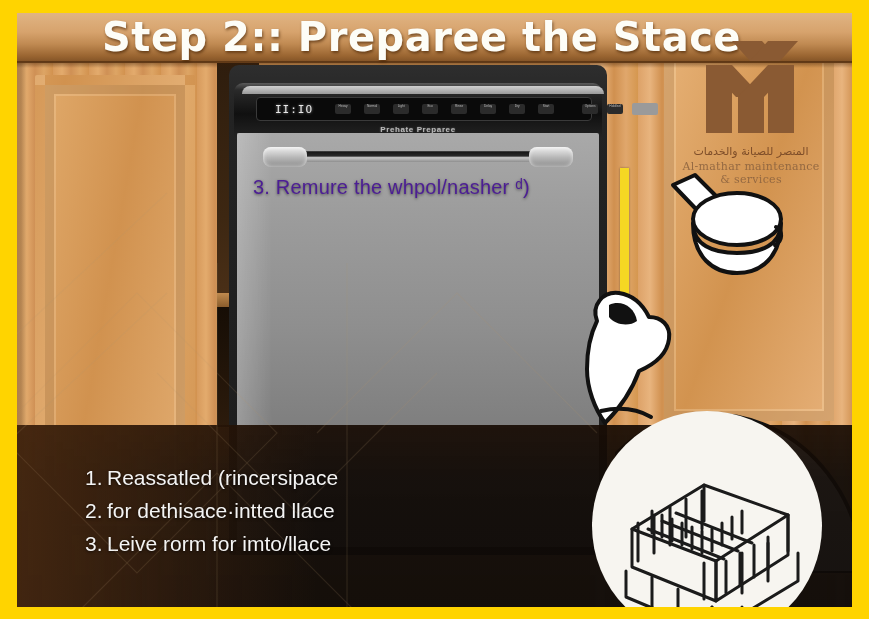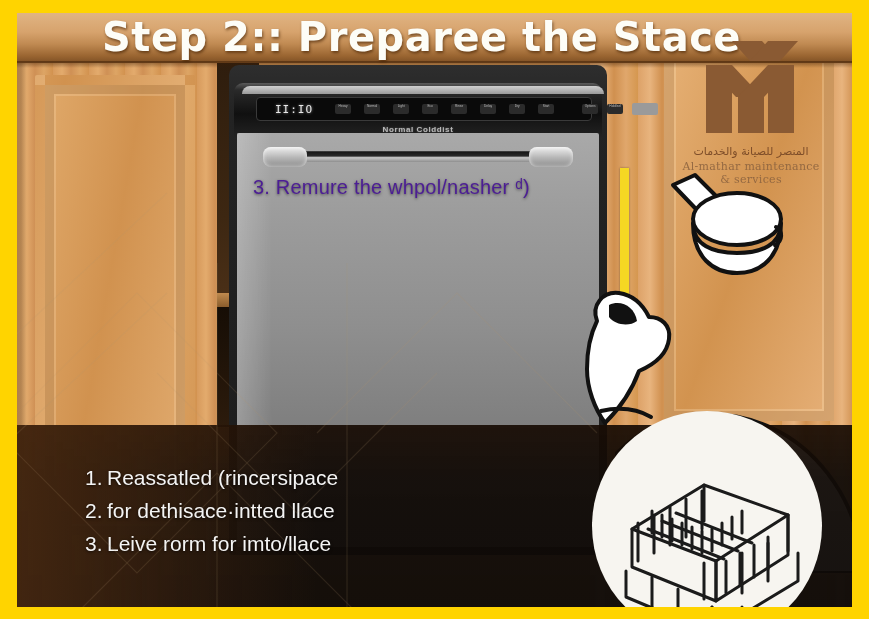--- a/index.html
+++ b/index.html
@@ -302,21 +302,21 @@
             <div class="dw-btn">Dry</div>
             <div class="dw-btn">Start</div>
           </div>
           <div class="dw-sep"></div>
           <div class="dw-right-btns">
             <div class="dw-btn">Options</div>
             <div class="dw-btn">Hold/sel</div>
             <div class="dw-bar"></div>
           </div>
         </div>
-        <div class="dw-brand">Normal Colddist</div>
+        <div class="dw-brand">Prehate Preparee</div>
       </div>
 
       <div class="dw-door">
         <div class="dw-handle">
           <div class="dw-handle-bar"></div>
           <div class="dw-handle-cap l"></div>
           <div class="dw-handle-cap r"></div>
         </div>
       </div>
       <div class="dw-base"></div>

